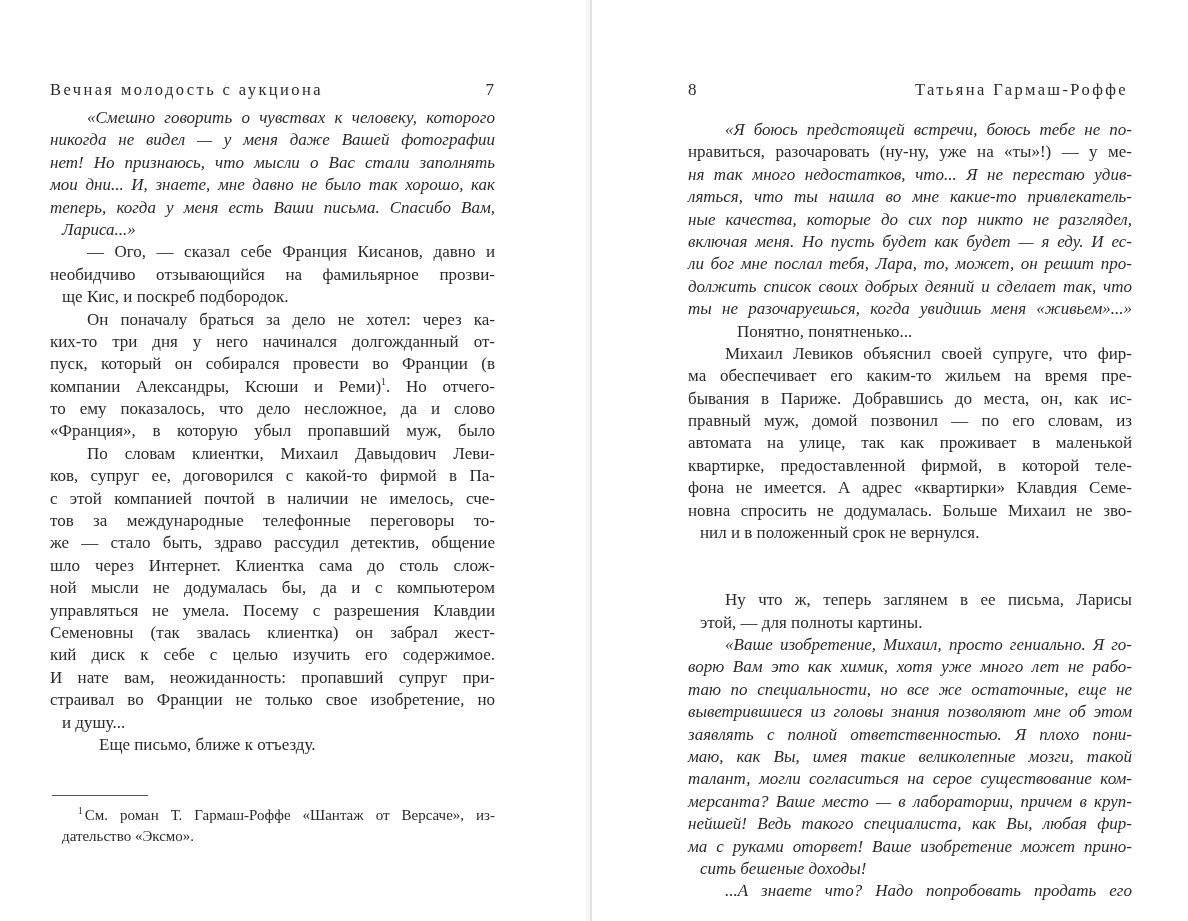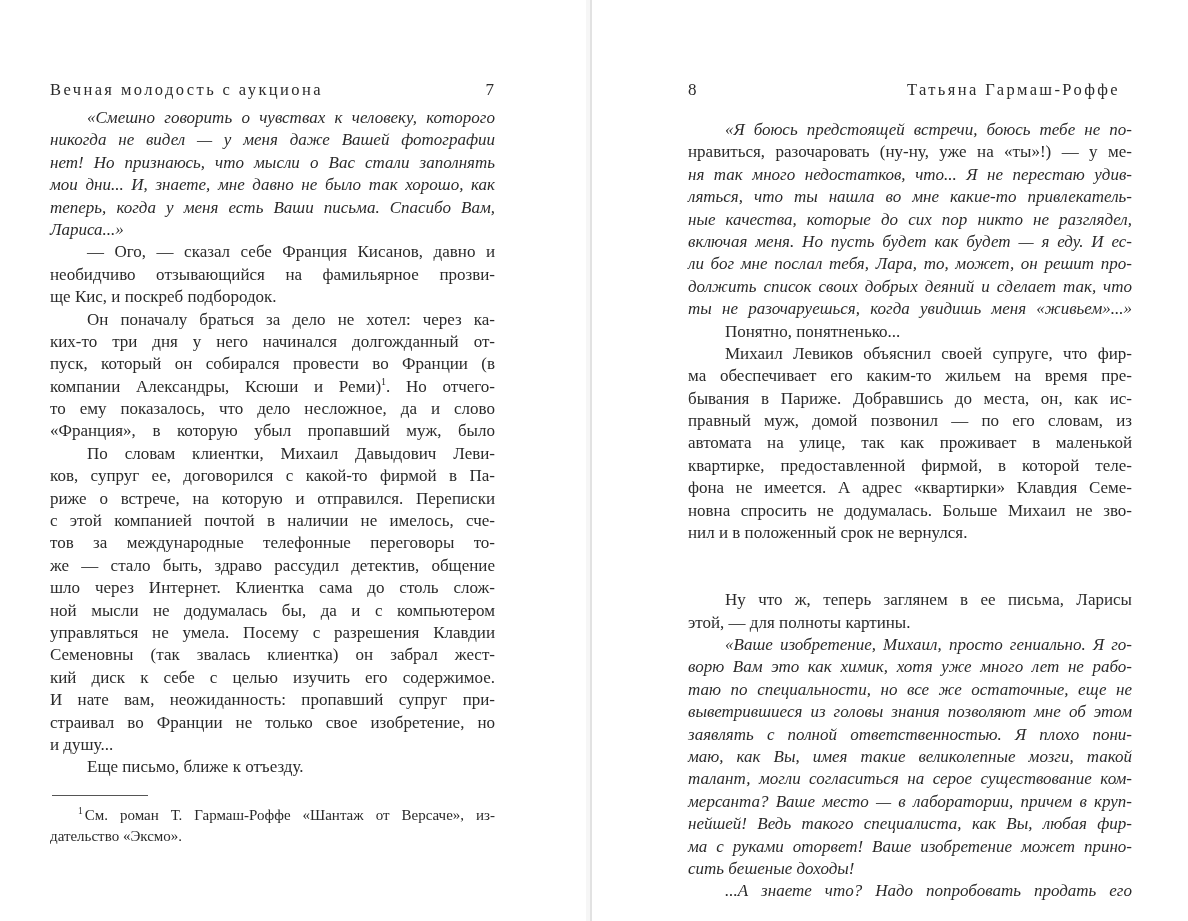--- a/index.html
+++ b/index.html
@@ -49,21 +49,21 @@
       height: 24px;
       font-size: 16.5px;
       letter-spacing: 2.4px;
       line-height: 24px;
       color: #2b2b2b;
     }
     .page-left .running-head { left: 50px; width: 448px; }
     .page-right .running-head { left: 96px; width: 444px; }
     .rh-title { position: absolute; top: 0; white-space: nowrap; }
     .page-left .rh-title { left: 0; }
-    .page-right .rh-title { right: 12px; }
+    .page-right .rh-title { right: 4px; }
     .rh-num {
       position: absolute; top: 0;
       font-size: 17px; letter-spacing: 0;
     }
     .page-left .rh-num { right: 4px; }
     .page-right .rh-num { left: 0; }
 
     .text-block {
       position: absolute;
       font-size: 17px;
@@ -73,21 +73,21 @@
     .page-right .text-block { left: 96px; top: 119px; width: 444px; }
 
     .line {
       display: block;
       height: 22.4px;
       white-space: nowrap;
       text-align: justify;
       text-align-last: justify;
       overflow: visible;
     }
-    .line.last { text-align-last: left; }
+    .line.last { text-align-last: left; margin-left: 12px; }
     .line.indent { padding-left: 37px; }
     .line.i { font-style: italic; }
     .line.spacer { height: 44.8px; }
     .seg-i { }
     .seg-n { font-style: normal; margin-top: 23px; }
     sup.fnref { font-size: 10px; line-height: 0; vertical-align: 7px; }
 
     .footnote-rule {
       position: absolute;
       left: 52px;
@@ -132,21 +132,20 @@
         <span class="line">необидчиво отзывающийся на фамильярное прозви-</span>
         <span class="line last">ще Кис, и поскреб подбородок.</span>
         <span class="line indent">Он поначалу браться за дело не хотел: через ка-</span>
         <span class="line">ких-то три дня у него начинался долгожданный от-</span>
         <span class="line">пуск, который он собирался провести во Франции (в</span>
         <span class="line"><span>компании Александры, Ксюши и Реми)</span><sup class="fnref">1</sup><span>. Но отчего-</span></span>
         <span class="line">то ему показалось, что дело несложное, да и слово</span>
         <span class="line">«Франция», в которую убыл пропавший муж, было</span>
         <span class="line indent">По словам клиентки, Михаил Давыдович Леви-</span>
         <span class="line">ков, супруг ее, договорился с какой-то фирмой в Па-</span>
-        <span class="line">риже о встрече, на которую и отправился. Переписки</span>
         <span class="line">с этой компанией почтой в наличии не имелось, сче-</span>
         <span class="line">тов за международные телефонные переговоры то-</span>
         <span class="line">же — стало быть, здраво рассудил детектив, общение</span>
         <span class="line">шло через Интернет. Клиентка сама до столь слож-</span>
         <span class="line">ной мысли не додумалась бы, да и с компьютером</span>
         <span class="line">управляться не умела. Посему с разрешения Клавдии</span>
         <span class="line">Семеновны (так звалась клиентка) он забрал жест-</span>
         <span class="line">кий диск к себе с целью изучить его содержимое.</span>
         <span class="line">И нате вам, неожиданность: пропавший супруг при-</span>
         <span class="line">страивал во Франции не только свое изобретение, но</span>

